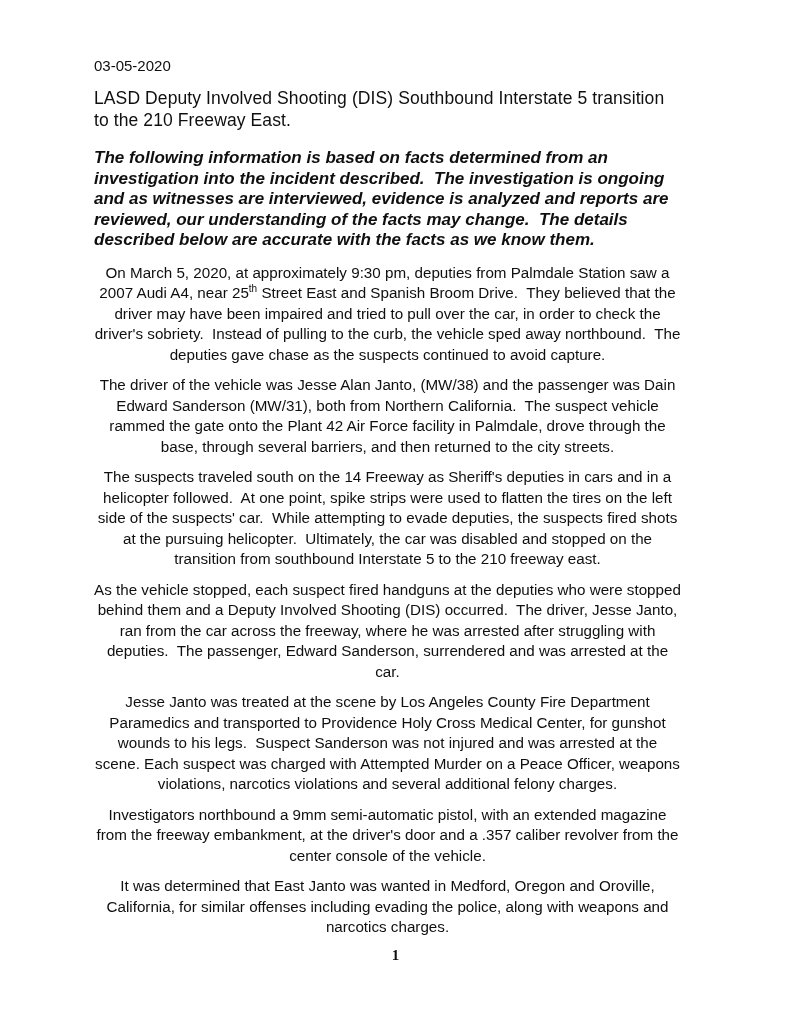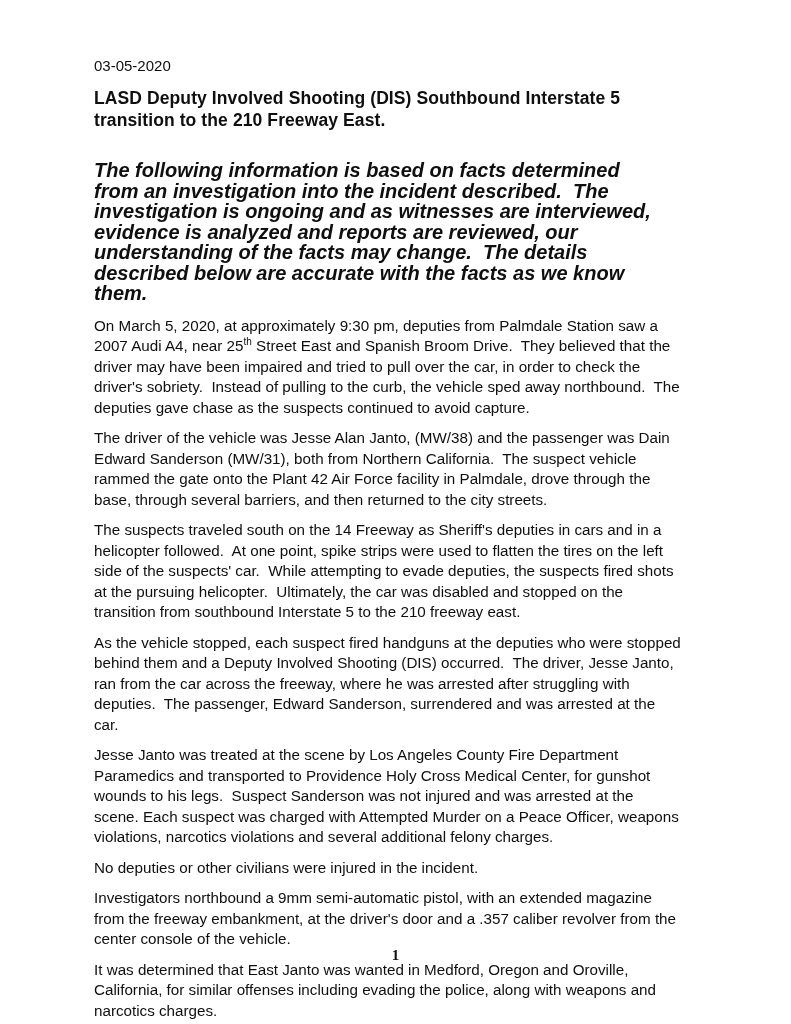--- a/index.html
+++ b/index.html
@@ -21,41 +21,42 @@
   .doc-date {
     font-size: 15px;
     line-height: 18px;
     margin: 0 0 12px 0;
     font-weight: 500;
     white-space: pre-wrap;
   }
   .doc-title {
     font-size: 17.5px;
     line-height: 22px;
-    font-weight: bold;
-    margin: 0 0 29px 0;
+    font-weight: normal;
+    margin: 0 0 17px 0;
     max-width: 600px;
     letter-spacing: 0.1px;
     white-space: pre-wrap;
   }
   .disclaimer {
-    font-size: 20px;
+    font-size: 17px;
     line-height: 20.5px;
     font-weight: bold;
     font-style: italic;
     margin: 0 12px 12px 0;
     max-width: 616px;
     white-space: pre-wrap;
   }
   .body-para {
     font-size: 15.2px;
     line-height: 20.5px;
     margin: 0 0 10px 0;
     max-width: 616px;
     white-space: pre-wrap;
+    text-align: center;
   }
   .body-para sup {
     font-size: 10px;
     line-height: 0;
     vertical-align: super;
   }
   .page-number {
     position: absolute;
     bottom: 60px;
     left: 0;
@@ -79,20 +80,19 @@
   <p class="body-para"><span>On March 5, 2020, at approximately 9:30 pm, deputies from Palmdale Station saw a 2007 Audi A4, near 25</span><sup>th</sup><span> Street East and Spanish Broom Drive.  They believed that the driver may have been impaired and tried to pull over the car, in order to check the driver's sobriety.  Instead of pulling to the curb, the vehicle sped away northbound.  The deputies gave chase as the suspects continued to avoid capture.</span></p>
 
   <p class="body-para">The driver of the vehicle was Jesse Alan Janto, (MW/38) and the passenger was Dain Edward Sanderson (MW/31), both from Northern California.  The suspect vehicle rammed the gate onto the Plant 42 Air Force facility in Palmdale, drove through the base, through several barriers, and then returned to the city streets.</p>
 
   <p class="body-para">The suspects traveled south on the 14 Freeway as Sheriff's deputies in cars and in a helicopter followed.  At one point, spike strips were used to flatten the tires on the left side of the suspects' car.  While attempting to evade deputies, the suspects fired shots at the pursuing helicopter.  Ultimately, the car was disabled and stopped on the transition from southbound Interstate 5 to the 210 freeway east.</p>
 
   <p class="body-para">As the vehicle stopped, each suspect fired handguns at the deputies who were stopped behind them and a Deputy Involved Shooting (DIS) occurred.  The driver, Jesse Janto, ran from the car across the freeway, where he was arrested after struggling with deputies.  The passenger, Edward Sanderson, surrendered and was arrested at the car.</p>
 
   <p class="body-para">Jesse Janto was treated at the scene by Los Angeles County Fire Department Paramedics and transported to Providence Holy Cross Medical Center, for gunshot wounds to his legs.  Suspect Sanderson was not injured and was arrested at the scene. Each suspect was charged with Attempted Murder on a Peace Officer, weapons violations, narcotics violations and several additional felony charges.</p>
 
-  <p class="body-para">No deputies or other civilians were injured in the incident.</p>
 
   <p class="body-para">Investigators northbound a 9mm semi-automatic pistol, with an extended magazine from the freeway embankment, at the driver's door and a .357 caliber revolver from the center console of the vehicle.</p>
 
   <p class="body-para">It was determined that East Janto was wanted in Medford, Oregon and Oroville, California, for similar offenses including evading the police, along with weapons and narcotics charges.</p>
 
   <div class="page-number">1</div>
 </div>
 
 </body></html>

